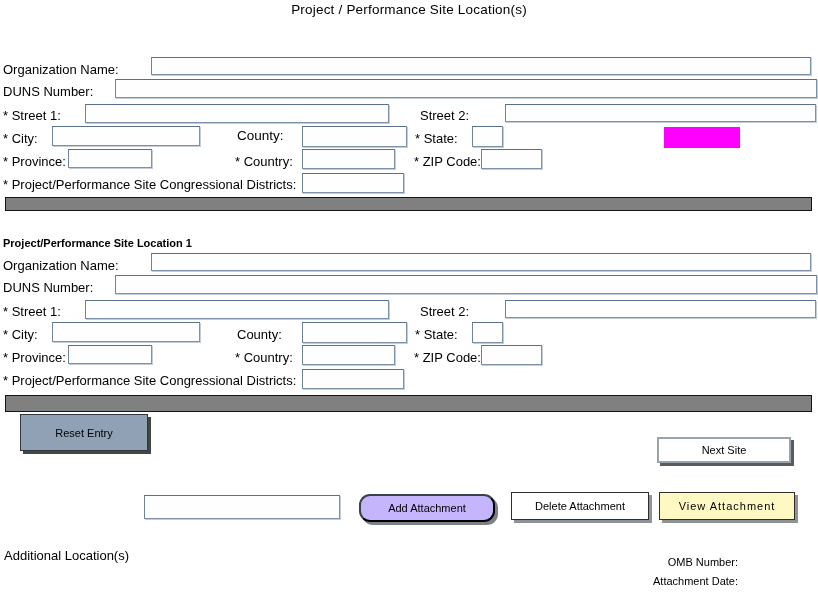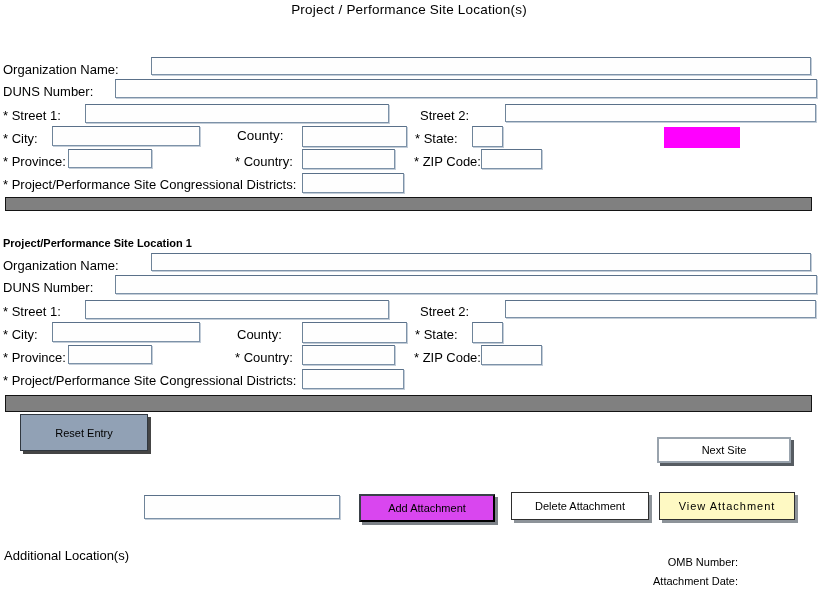--- a/index.html
+++ b/index.html
@@ -108,20 +108,20 @@
     <input class="inp" style="left: 302px; top: 132px; width: 102px; height: 20px;" value="">
   </div>
 
   <div class="divider" style="top: 395px; height: 17px; background: rgb(128, 128, 128);"></div>
 
   <button class="btn btn-reset" style="background: rgb(145, 161, 181);">Reset Entry</button>
   <button class="btn btn-next">Next Site</button>
 
   <div class="lbl" style="left:4px; top:501px;margin-top:47px;">Additional Location(s)</div>
   <input class="inp file-input" value="" style="">
-  <button class="btn btn-add" style="background: #d946ef;">Add Attachment</button>
+  <button class="btn btn-add" style="background: #c4b5fd; border-radius: 11px;">Add Attachment</button>
   <button class="btn btn-delete">Delete Attachment</button>
   <button class="btn btn-view">View Attachment</button>
 
   <div class="footer-note" style="top:556px;">OMB Number:</div>
   <div class="footer-note" style="top:575px;">Attachment Date:</div>
 
 </div>
 
 </body></html>

